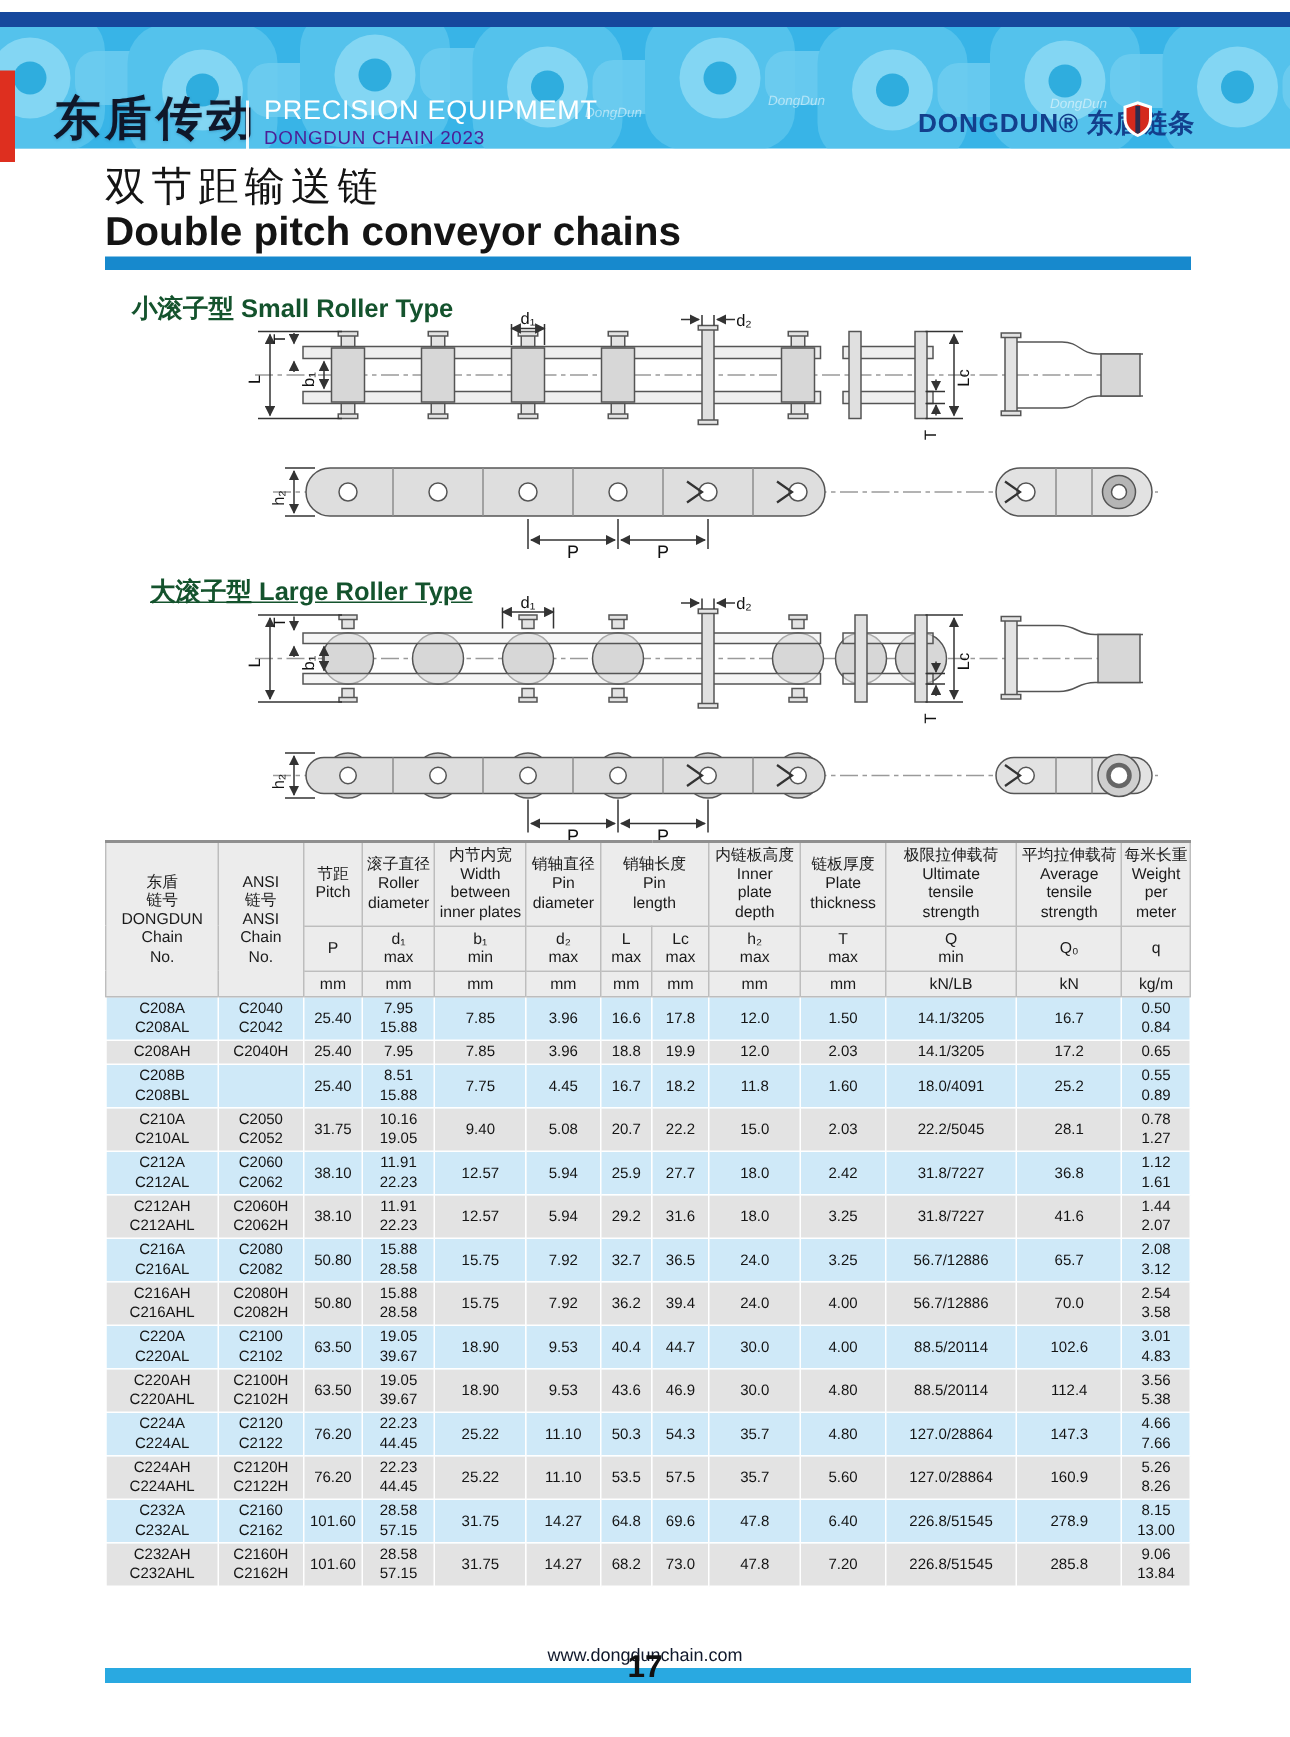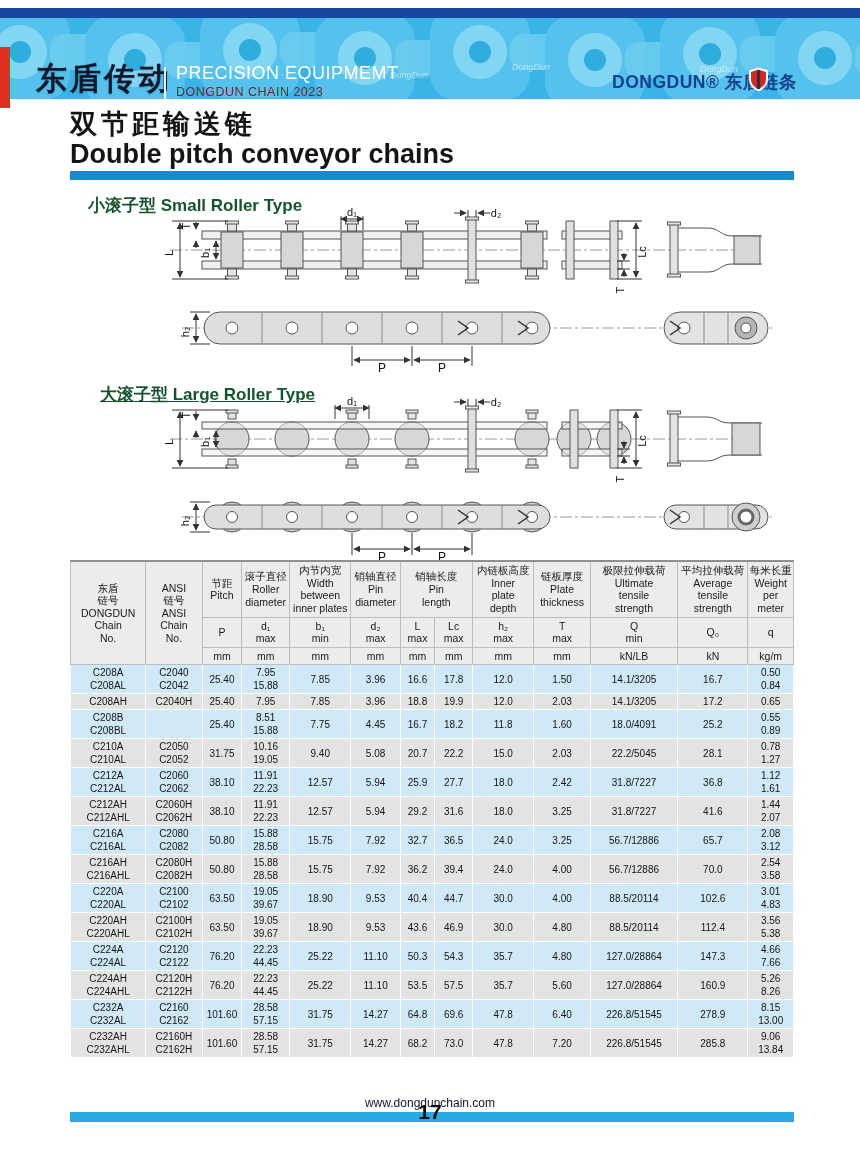--- a/index.html
+++ b/index.html
@@ -7,28 +7,28 @@
   .page{position:relative;width:860px;height:1158px;background:#fff;overflow:hidden;}
 
   
   .navy-bar{position:absolute;left:0;top:8px;width:860px;height:10px;background:#16489d;}
   .band{position:absolute;left:0;top:18px;width:860px;height:81px;background:#38b4e7;}
   .chain-art{position:absolute;inset:0;overflow:hidden;}
   .red-strip{position:absolute;left:0;top:47px;width:10px;height:61px;background:#de2f1f;}
   .brand-cn{position:absolute;left:36px;top:40px;font-size:31px;font-weight:bold;color:#0f172a;letter-spacing:3px;text-shadow:0 1px 2px rgba(0,60,110,.25);}
   .brand-divider{position:absolute;left:164px;top:49px;width:2px;height:37px;background:rgba(255,255,255,.92);}
   .tagline{position:absolute;left:176px;top:45px;font-size:18px;font-weight:normal;color:#fff;letter-spacing:.5px;}
-  .subtag{position:absolute;left:176px;top:67px;font-size:12.5px;color:#7f1d1d;letter-spacing:.5px;}
+  .subtag{position:absolute;left:176px;top:67px;font-size:12.5px;color:#4c1d95;letter-spacing:.5px;}
   .brand-right{position:absolute;left:612px;top:52px;font-size:17.5px;font-weight:bold;color:#133f8c;letter-spacing:.5px;}
   .shield{position:absolute;left:748px;top:49px;}
   .wm{position:absolute;color:rgba(255,255,255,.5);font-size:9px;font-style:italic;}
   .wm1{left:390px;top:52px;} .wm2{left:512px;top:44px;} .wm3{left:700px;top:46px;}
 
   
-  .title-cn{position:absolute;left:70px;top:106px;font-size:27px;font-weight:bold;color:#141414;letter-spacing:4px;}
+  .title-cn{position:absolute;left:70px;top:106px;font-size:27px;font-weight:normal;color:#141414;letter-spacing:4px;}
   .title-en{position:absolute;left:70px;top:139px;font-size:27px;font-weight:bold;color:#141414;}
   .title-rule{position:absolute;left:70px;top:171px;width:724px;height:9px;background:#1789cd;}
 
   
   .fig-label{position:absolute;font-size:17px;font-weight:600;color:#14532d;}
   .fig1-label{left:88px;top:194px;} .fig2-label{left:100px;top:383px;text-decoration:underline;}
   .fig1{position:absolute;left:112px;top:208px;} .fig2{position:absolute;left:112px;top:397px;}
   svg text{font-family:"Liberation Sans","DejaVu Sans",sans-serif;}
 
   

